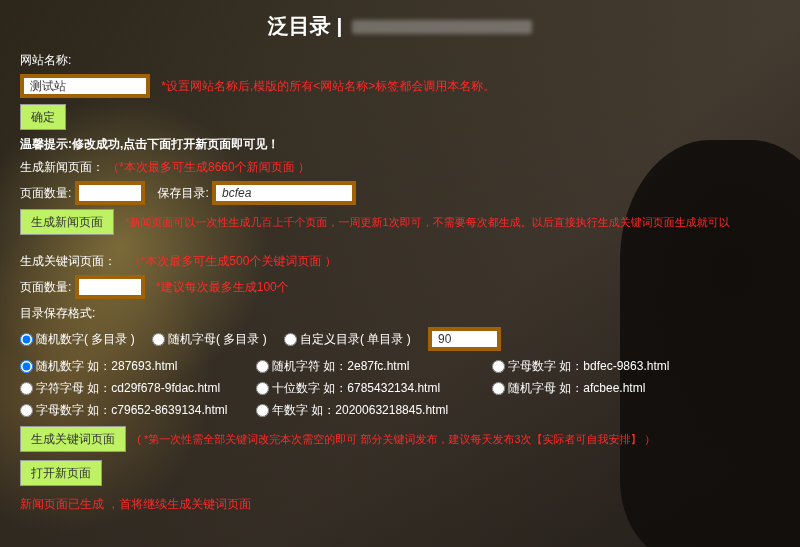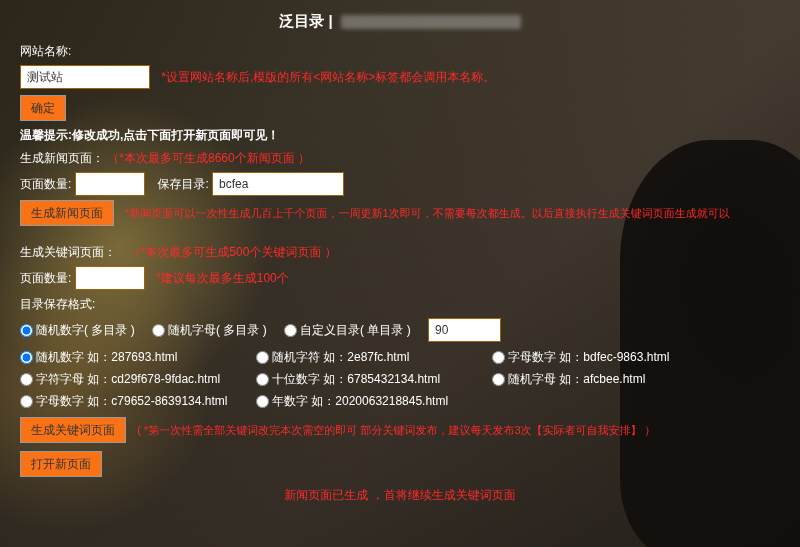--- a/index.html
+++ b/index.html
@@ -34,49 +34,49 @@
       border-radius: 90px 90px 60px 60px / 120px 120px 80px 80px;
       z-index: 0;
     }
     .container {
       position: relative;
       z-index: 2;
       padding: 12px 20px 10px 20px;
     }
     .title {
       text-align: center;
-      font-size: 15px;
+      font-size: 21px;
       font-weight: bold;
       margin-bottom: 10px;
       color: #fff;
     }
     .blur-part {
       display: inline-block;
       background: rgba(200,200,200,0.4);
       color: transparent;
       border-radius: 2px;
       filter: blur(2px);
       vertical-align: middle;
       width: 180px;
       height: 14px;
       margin-left: 4px;
     }
     .section { margin-bottom: 6px; }
     .label-row { margin-bottom: 4px; line-height: 20px; }
     input[type="text"] {
       background: #fff;
-      border: 1px solid #a16207;
+      border: 4px solid #a16207;
       color: #333;
       padding: 0 6px;
       font-size: 12px;
       height: 24px;
       vertical-align: middle;
     }
     .btn {
-      background: #f97316;
+      background: #bef264;
       border: 1px solid #999;
       color: #333;
       padding: 4px 10px;
       font-size: 12px;
       cursor: pointer;
       vertical-align: middle;
       height: 26px;
     }
     .red { color: #ff2a2a; }
     .spacer { display:inline-block; width:6px; }
@@ -87,21 +87,21 @@
       line-height: 22px;
     }
     .radio-group input[type="radio"] {
       vertical-align: middle;
       margin-right: 3px;
     }
     .fmt-row { display:flex; flex-wrap: wrap; }
     .fmt-row label { width: 230px; margin-right: 6px; }
     .tip-row { margin: 4px 0; }
     .inline-row > * { vertical-align: middle; }
-    .footer-note { text-align:center; margin-top:10px; }
+    .footer-note { text-align:left; margin-top:10px; }
     .hint-beside { margin-left: 8px; }
   </style>
 </head>
 <body>
 
 <div class="container">
 
   <div class="title">
     <span>泛目录 |</span>
     <span class="blur-part"></span>
@@ -123,21 +123,21 @@
   <div class="section">
     <div class="label-row">
       <span>生成新闻页面：</span>
       <span class="red">（*本次最多可生成8660个新闻页面  ）</span>
     </div>
     <div class="inline-row label-row">
       <span>页面数量:</span>
       <input type="text" style="width: 70px;" value="">
       <span class="spacer"></span>
       <span>保存目录:</span>
-      <input type="text" style="width: 132px;" value="bcfea">
+      <input type="text" style="width: 144px; font-style: italic;" value="bcfea">
     </div>
     <div class="inline-row">
       <button class="btn">生成新闻页面</button>
       <span class="red hint-beside" style="font-size:11px">*新闻页面可以一次性生成几百上千个页面，一周更新1次即可，不需要每次都生成。以后直接执行生成关键词页面生成就可以</span>
     </div>
   </div>
 
   <div style="height:10px"></div>
 
   <div class="section">

